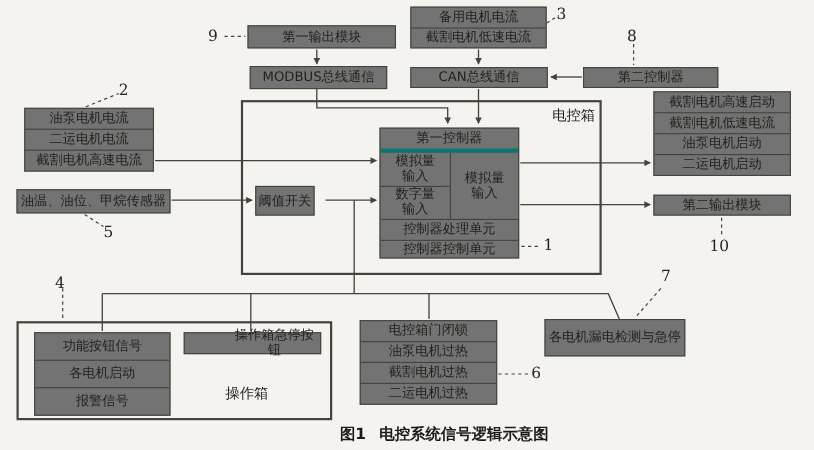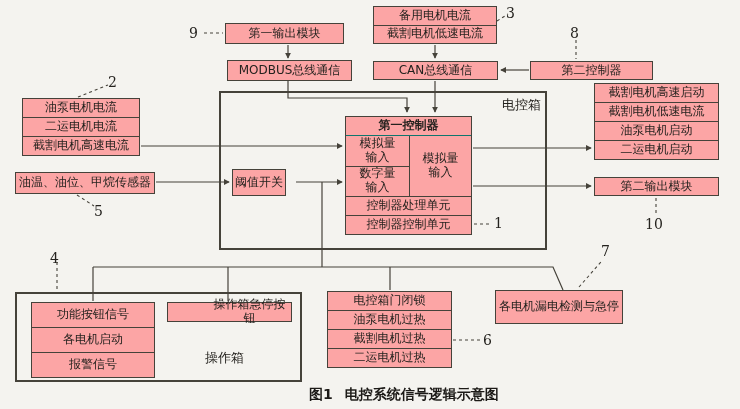--- a/index.html
+++ b/index.html
@@ -7,33 +7,33 @@
     position:relative;
     width:740px;height:409px;
     background:#f4f3ef;
     font-family:"DejaVu Sans","Liberation Sans",sans-serif;
     color:#24221e;
     overflow:hidden;
   }
   .box{
     position:absolute;box-sizing:border-box;
     border:1px solid #45423a;
-    background:#fca5a5;
+    background:#737373;
     display:flex;align-items:center;justify-content:center;
     font-size:12px;line-height:1.15;text-align:center;
     color:#24221e;
   }
   .stack{flex-direction:column;align-items:stretch;justify-content:flex-start;padding:0;}
   .stack .row{flex:1;display:flex;align-items:center;justify-content:center;border-bottom:1px solid #45423a;}
   .stack .row:last-child{border-bottom:none;}
   .bigbox{position:absolute;box-sizing:border-box;border:2px solid #45423a;background:transparent;}
   .freelabel{position:absolute;font-size:13px;color:#24221e;white-space:nowrap;}
   .callout{position:absolute;font-family:"DejaVu Serif","Liberation Serif",serif;font-size:14px;color:#24221e;}
   .fc{flex-direction:column;align-items:stretch;padding:0;}
-  .fc .fc-title{flex:0 0 18px;display:flex;align-items:center;justify-content:center;border-bottom:1px solid #0f766e;font-weight:bold;}
+  .fc .fc-title{flex:0 0 18px;display:flex;align-items:center;justify-content:center;border-bottom:4px solid #0f766e;}
   .fc .fc-mid{flex:0 0 60px;display:flex;align-items:stretch;}
   .fc .fc-left{width:63px;border-right:1px solid #45423a;display:flex;flex-direction:column;}
   .fc .fc-cell{flex:1;display:flex;align-items:center;justify-content:center;padding:0 9px;}
   .fc .fc-cell.bdr{border-bottom:1px solid #45423a;}
   .fc .fc-right{flex:1;display:flex;align-items:center;justify-content:center;padding:0 8px;}
   .fc .fc-row{flex:0 0 18px;display:flex;align-items:center;justify-content:center;border-top:1px solid #45423a;}
   .fc .fc-row.last{flex:1;}
   svg.wires{position:absolute;left:0;top:0;pointer-events:none;}
   .caption{
     position:absolute;left:286px;top:386px;
@@ -45,21 +45,21 @@
 <body>
 
 <div class="screen">
 
   <div class="bigbox" style="left:219px;top:91px;width:328px;height:159px;"></div>
   <div class="freelabel" style="left:502px;top:96px;">电控箱</div>
 
   <div class="bigbox" style="left:15px;top:292px;width:287px;height:90px;"></div>
   <div class="freelabel" style="left:205px;top:349px;">操作箱</div>
 
-  <div class="box" style="left:225px;top:23px;width:119px;height:21px;">第一输出模块</div>
+  <div class="box" style="left:225px;top:23px;width:135px;height:21px;">第一输出模块</div>
   <div class="box" style="left:227px;top:60px;width:125px;height:21px;">MODBUS总线通信</div>
 
   <div class="box stack" style="left:373px;top:6px;width:124px;height:38px;">
     <div class="row">备用电机电流</div>
     <div class="row">截割电机低速电流</div>
   </div>
 
   <div class="box" style="left:373px;top:61px;width:125px;height:19px;">CAN总线通信</div>
   <div class="box" style="left:530px;top:61px;width:123px;height:19px;">第二控制器</div>
 

